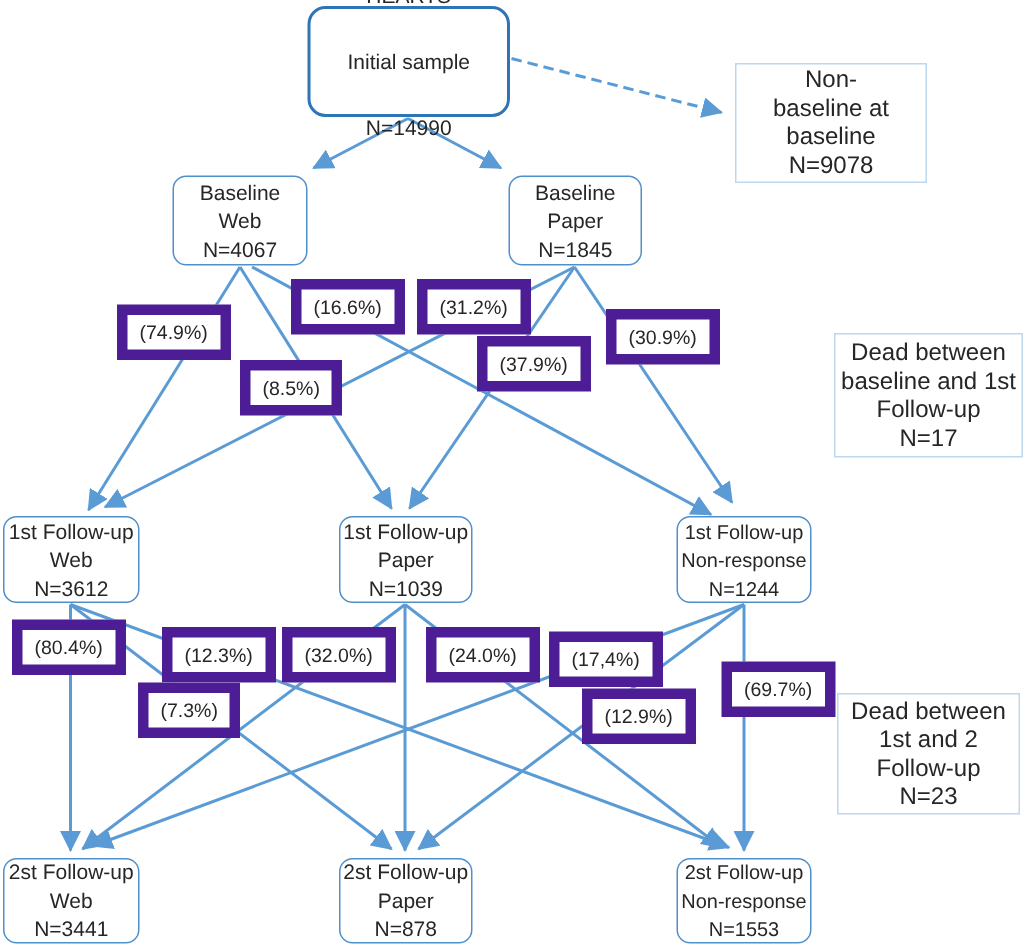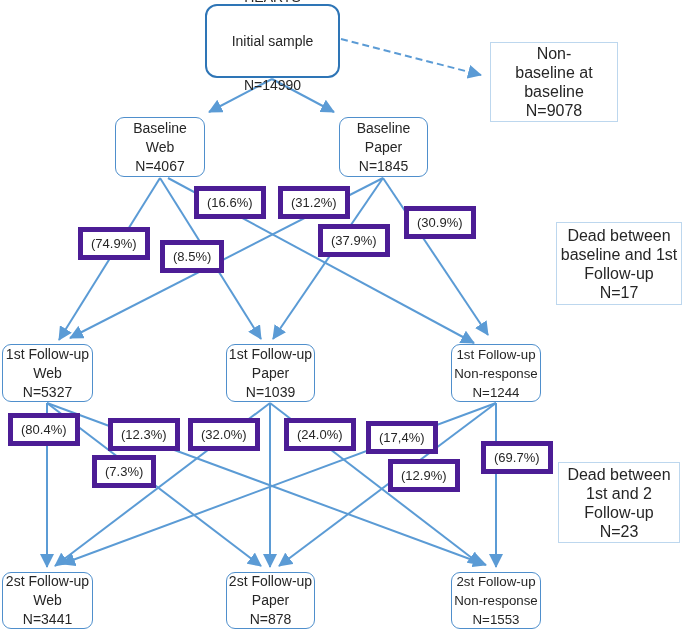--- a/index.html
+++ b/index.html
@@ -16,21 +16,21 @@
   }
   .node.major{border:2.6px solid #2e75b6;border-radius:12px;line-height:20px;gap:24px;}
   .note{
     position:absolute;box-sizing:border-box;background:#fff;
     border:1px solid #bdd7ee;
     display:flex;flex-direction:column;justify-content:center;align-items:center;
     font-size:16px;line-height:19px;text-align:center;z-index:3;
   }
   .elabel{
     position:absolute;box-sizing:border-box;background:#fff;
-    border:5px solid #4c1d95;padding:4px 8px;font-size:13px;z-index:2;
+    border:7px solid #4c1d95;padding:4px 8px;font-size:13px;z-index:2;
     white-space:nowrap;
   }
   .elabel.big{padding:6px 14px;}
 </style>
 </head>
 <body>
 
 <div id="stage">
 
   <svg id="wires" viewBox="0 0 685 631" xmlns="http://www.w3.org/2000/svg">
@@ -61,21 +61,21 @@
       <line x1="270" y1="403" x2="55" y2="566" marker-end="url(#ah)"></line>
       <line x1="270" y1="403" x2="270" y2="567" marker-end="url(#ah)"></line>
       <line x1="270" y1="403" x2="481" y2="565" marker-end="url(#ah)"></line>
 
       <line x1="496" y1="403" x2="62" y2="564" marker-end="url(#ah)"></line>
       <line x1="496" y1="403" x2="279" y2="566" marker-end="url(#ah)"></line>
       <line x1="496" y1="403" x2="496" y2="567" marker-end="url(#ah)"></line>
     </g>
   </svg>
 
-  <div class="elabel" style="left:78px;top:203px;margin-top:24px;">(74.9%)</div>
+  <div class="elabel" style="left:78px;top:203px;">(74.9%)</div>
   <div class="elabel" style="left:194px;top:186px;">(16.6%)</div>
   <div class="elabel" style="left:278px;top:186px;">(31.2%)</div>
   <div class="elabel" style="left:160px;top:240px;">(8.5%)</div>
   <div class="elabel" style="left:318px;top:224px;">(37.9%)</div>
   <div class="elabel" style="left:404px;top:206px;">(30.9%)</div>
 
   <div class="elabel" style="left:8px;top:413px;">(80.4%)</div>
   <div class="elabel" style="left:108px;top:418px;">(12.3%)</div>
   <div class="elabel" style="left:188px;top:418px;">(32.0%)</div>
   <div class="elabel" style="left:284px;top:418px;">(24.0%)</div>
@@ -98,21 +98,21 @@
 
   <div class="node" style="left:339px;top:117px;width:89px;height:60px;">
     <span>Baseline</span>
     <span>Paper</span>
     <span>N=1845</span>
   </div>
 
   <div class="node" style="left:2px;top:344px;width:91px;height:58px;">
     <span>1st Follow-up</span>
     <span>Web</span>
-    <span>N=5327</span>
+    <span>N=3612</span>
   </div>
 
   <div class="node" style="left:226px;top:344px;width:89px;height:58px;">
     <span>1st Follow-up</span>
     <span>Paper</span>
     <span>N=1039</span>
   </div>
 
   <div class="node" style="left:451px;top:344px;width:90px;height:58px;font-size:13.3px;">
     <span>1st Follow-up</span>

